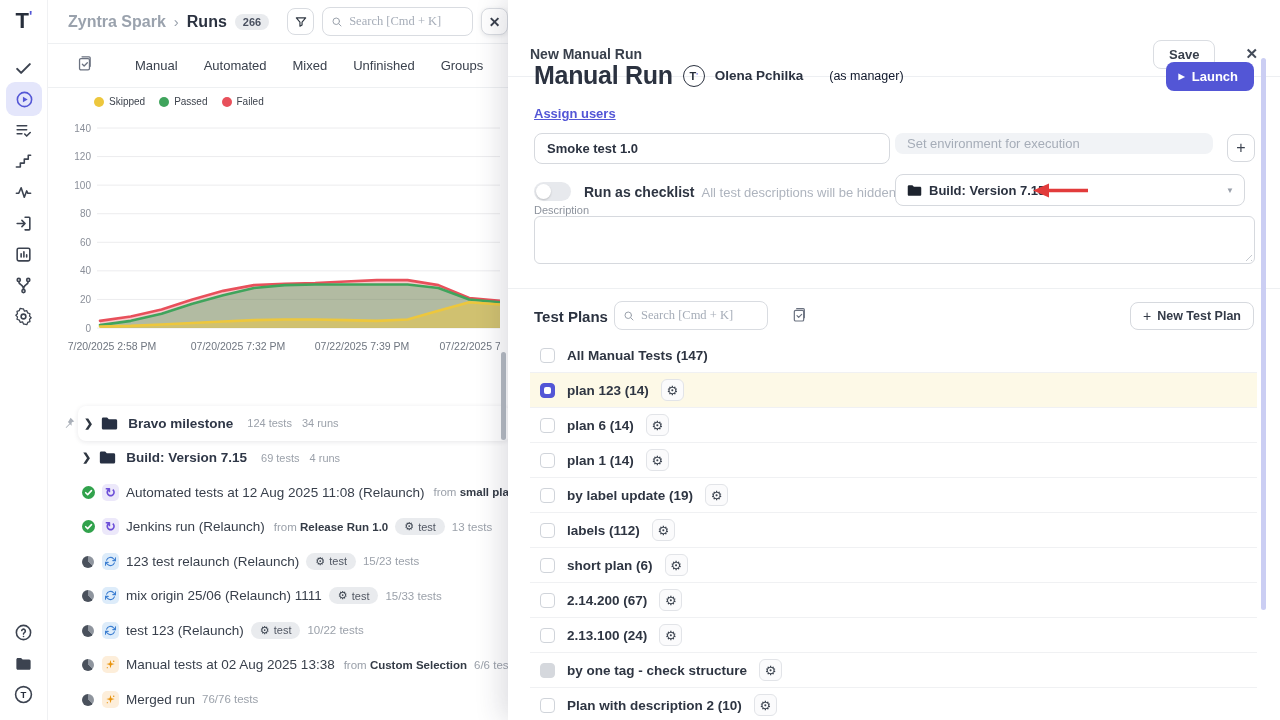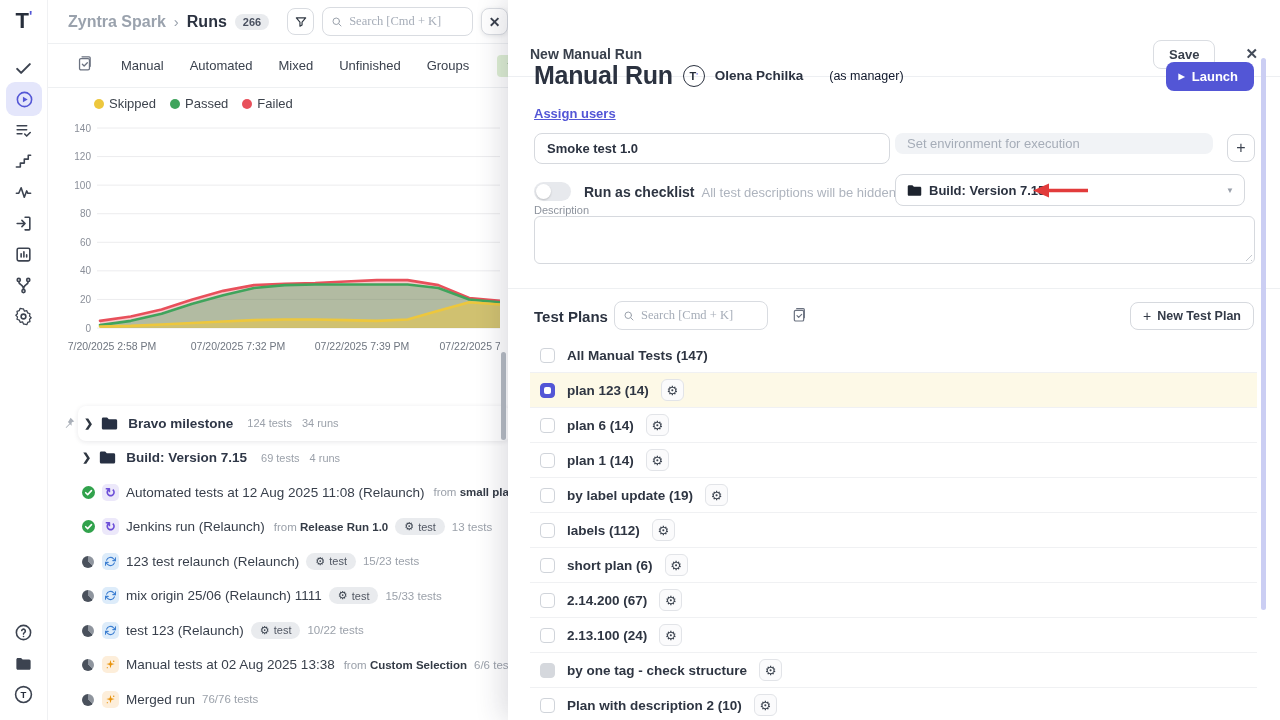--- a/index.html
+++ b/index.html
@@ -32,27 +32,27 @@
   .search-box { position:relative; height:29px; border:1px solid #d9dce1; border-radius:8px; background:#fff;
     display:flex; align-items:center; padding:0 8px; gap:6px; }
   .search-box svg { width:12px; height:12px; stroke:#9aa1ab; fill:none; stroke-width:2; stroke-linecap:round; }
   .search-box input { border:0; outline:0; font-size:12.5px; color:#3a414d; width:110px; background:transparent;
     font-family:Liberation Serif, serif; }
   .search-box input::placeholder { color:#a6adb8; }
   .lp-search { width:164px; }
   .clear-btn { box-shadow:0 1px 4px rgba(30,35,50,.10); font-size:14px; color:#3a414d; font-weight:600; }
 
   .lp-tabs { position:absolute; left:48px; top:44px; width:460px; height:44px; border-bottom:1px solid #eef0f2;
-    display:flex; align-items:center; padding-left:28px; gap:28px; }
+    display:flex; align-items:center; padding-left:28px; gap:42px; }
   .lp-tabs .tab { font-size:13px; font-weight:500; color:#3a414d; cursor:pointer; white-space:nowrap; }
   .tab-ico svg { width:17px; height:17px; stroke:#6b7280; fill:none; stroke-width:1.8; stroke-linecap:round; stroke-linejoin:round; }
   .tag-badge { background:#ddeed3; color:#7d9b74; font-size:12px; font-weight:500; border-radius:4px; padding:4px 10px; white-space:nowrap; }
 
   .legend { position:absolute; left:94px; top:96px; display:flex; gap:14px; align-items:center; }
-  .legend .li { display:flex; gap:5px; align-items:center; font-size:13px; color:#3d434d; }
+  .legend .li { display:flex; gap:5px; align-items:center; font-size:10px; color:#3d434d; }
   .legend .dot { width:10px; height:10px; border-radius:50%; }
   #chart-svg { position:absolute; left:48px; top:116px; }
   #chart-svg text { font-family:"Liberation Sans", sans-serif; }
 
   
   .runs-list { position:absolute; left:48px; top:406px; width:462px; }
   .run-row { height:34.5px; display:flex; align-items:center; gap:7px; padding-left:34px; position:relative; }
   .run-row.folder { gap:8px; }
   .run-row.pinned { margin-left:30px; padding-left:6px; background:#fff; border-radius:8px;
     box-shadow:0 1px 5px rgba(25,30,45,.10); }

